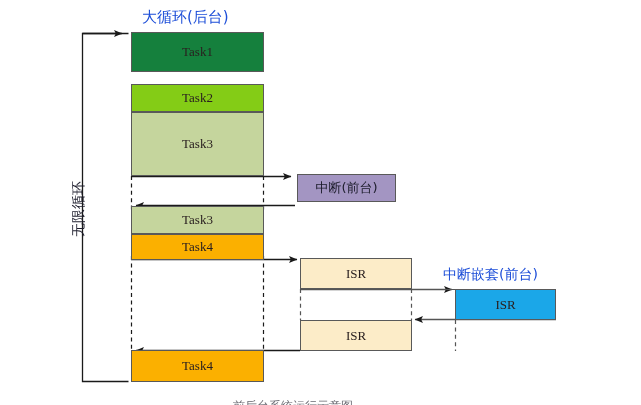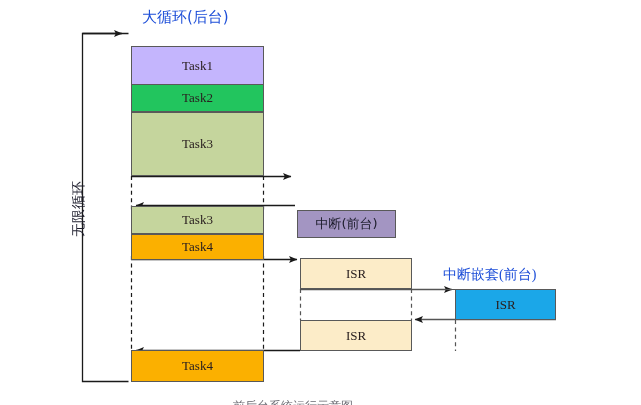--- a/index.html
+++ b/index.html
@@ -9,21 +9,21 @@
     font-family:"Liberation Serif", serif;
     overflow:hidden;
     position:relative;
   }
   #canvas{position:absolute;left:0;top:0;width:641px;height:405px;}
   .lbl{position:absolute;white-space:nowrap;color:#1d4ed8;}
   .title-cn{font-size:15px;font-family:"DejaVu Sans", sans-serif;}
   .box{position:absolute;box-sizing:border-box;border:1px solid #595959;
        display:flex;align-items:center;justify-content:center;
        font-size:13px;color:#2a2020;}
-  .box.cn{font-family:"DejaVu Sans", sans-serif;font-size:13px;color:#1c1c2b;margin-top:36px;}
+  .box.cn{font-family:"DejaVu Sans", sans-serif;font-size:13px;color:#1c1c2b;}
   .vert-lbl{position:absolute;font-family:"DejaVu Sans", sans-serif;
             font-size:14px;color:#1c1c2b;
             transform-origin:50% 50%;
             transform:rotate(-90deg);white-space:nowrap;}
   .clip-text{position:absolute;font-family:"DejaVu Sans", sans-serif;
              font-size:12px;color:#6a6a72;white-space:nowrap;
              overflow:hidden;}
 </style>
 </head>
 <body>
@@ -70,25 +70,25 @@
     <line x1="300" y1="289.5" x2="452" y2="289.5" marker-end="url(#arrowR)"></line>
     <line x1="556" y1="319.5" x2="415" y2="319.5" marker-end="url(#arrowL)"></line>
   </g>
 
   <g stroke="#555555" stroke-width="1.2" fill="none">
     <line x1="411" y1="289.5" x2="455" y2="289.5"></line>
     <line x1="455" y1="319.5" x2="455" y2="320"></line>
   </g>
 </svg>
 
-<div class="box" style="left:131px;top:46px;width:133px;height:40px;background:#c4b5fd;">
+<div class="box" style="left:131px;top:32px;width:133px;height:40px;background:#15803d;">
   <span>Task1</span>
 </div>
 
-<div class="box" style="left:131px;top:84px;width:133px;height:28px;background:#22c55e;">
+<div class="box" style="left:131px;top:84px;width:133px;height:28px;background:#84cc16;">
   <span>Task2</span>
 </div>
 
 <div class="box" style="left:131px;top:112px;width:133px;height:64px;background:#c5d59d;">
   <span>Task3</span>
 </div>
 
 <div class="box" style="left:131px;top:206px;width:133px;height:28px;background:#c5d59d;">
   <span>Task3</span>
 </div>
@@ -112,17 +112,17 @@
 <div class="box" style="left:300px;top:320px;width:112px;height:31px;background:#fcecc8;">
   <span>ISR</span>
 </div>
 
 <div class="box" style="left:455px;top:289px;width:101px;height:31px;background:#1ba7e8;">
   <span>ISR</span>
 </div>
 
 <div class="lbl title-cn" style="left:142px;top:8px;">大循环(后台)</div>
 
-<div class="lbl title-cn" style="left:443px;top:266px;font-size:14px;font-family:Liberation Serif, serif;">中断嵌套(前台)</div>
+<div class="lbl title-cn" style="left:443px;top:266px;font-size:14px;">中断嵌套(前台)</div>
 
 <div class="vert-lbl" style="left:34px;top:200px;width:90px;text-align:center;">无限循环</div>
 
 <div class="clip-text" style="left:233px;top:398px;width:190px;height:7px;">前后台系统运行示意图</div>
 
 </body></html>

